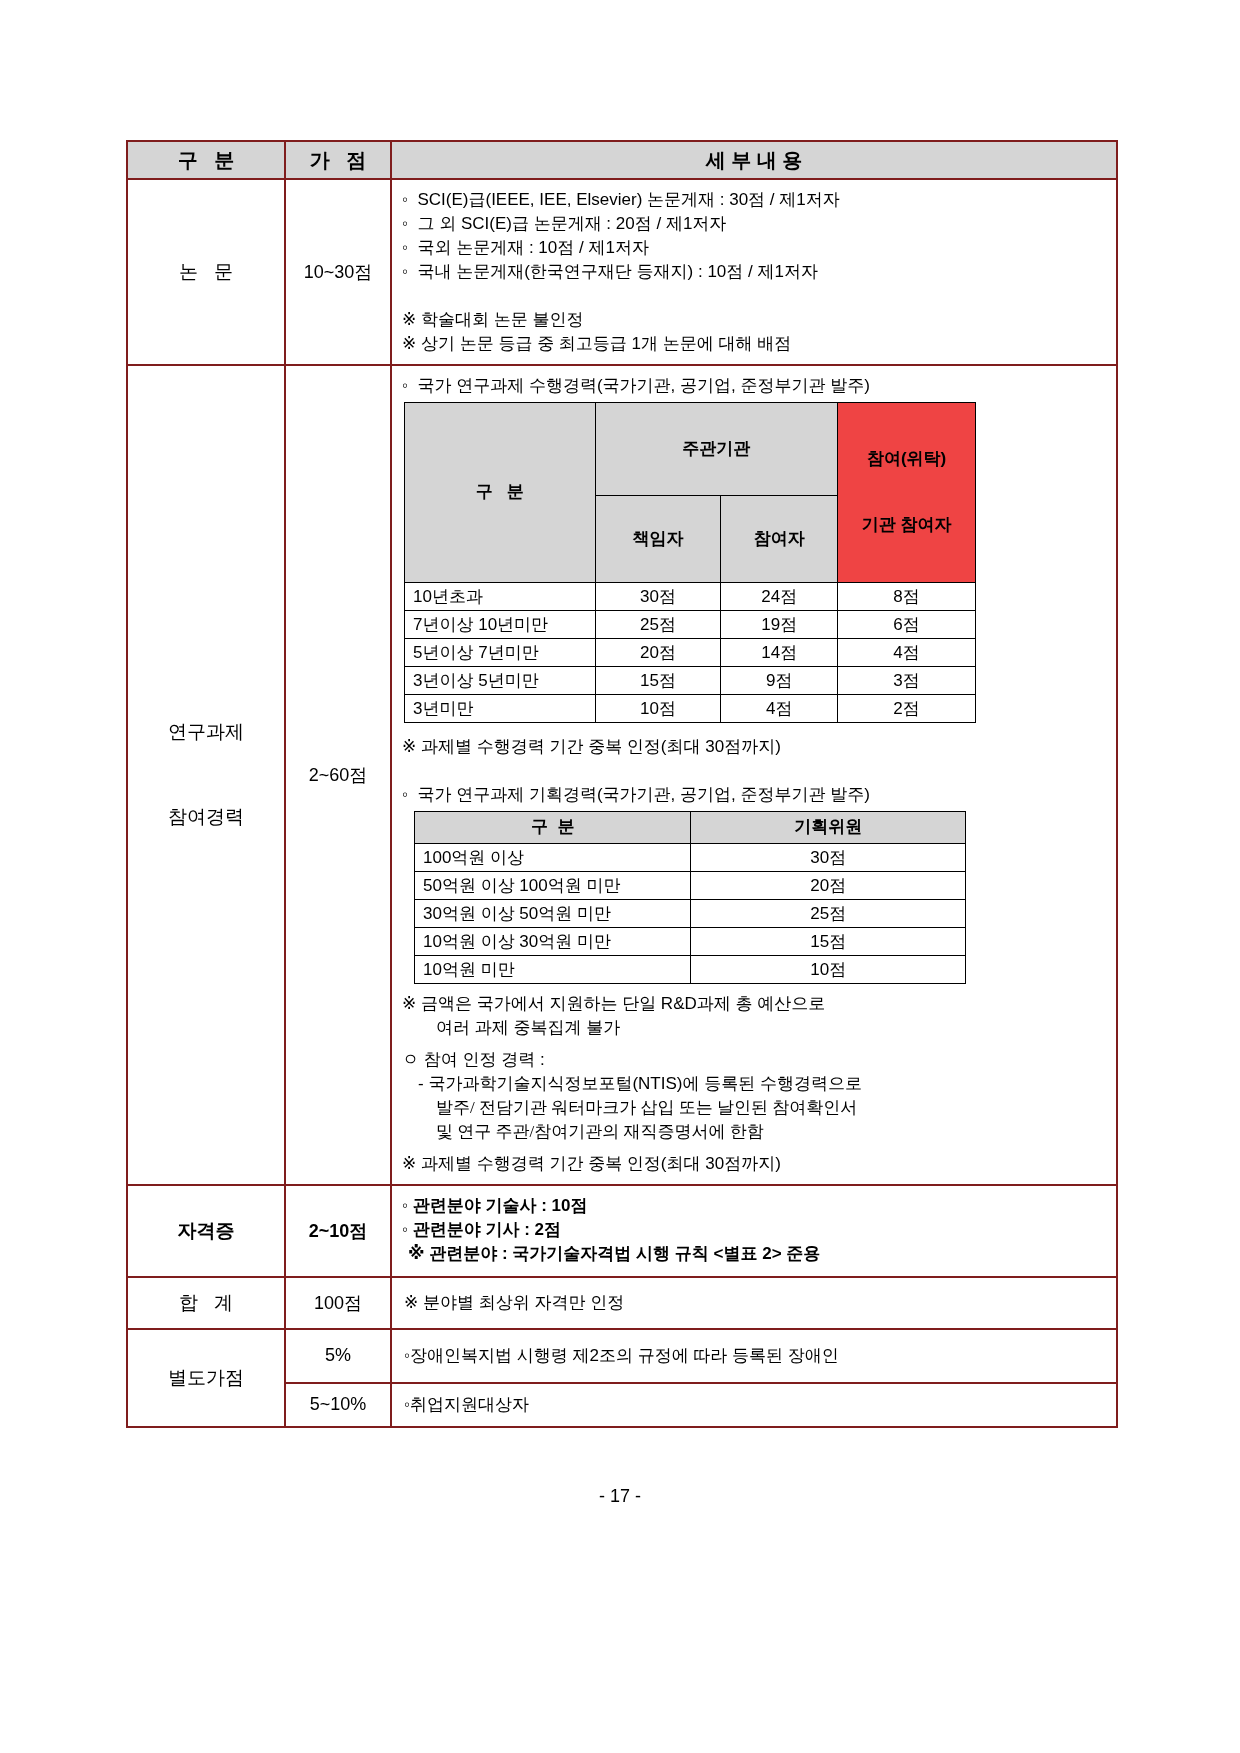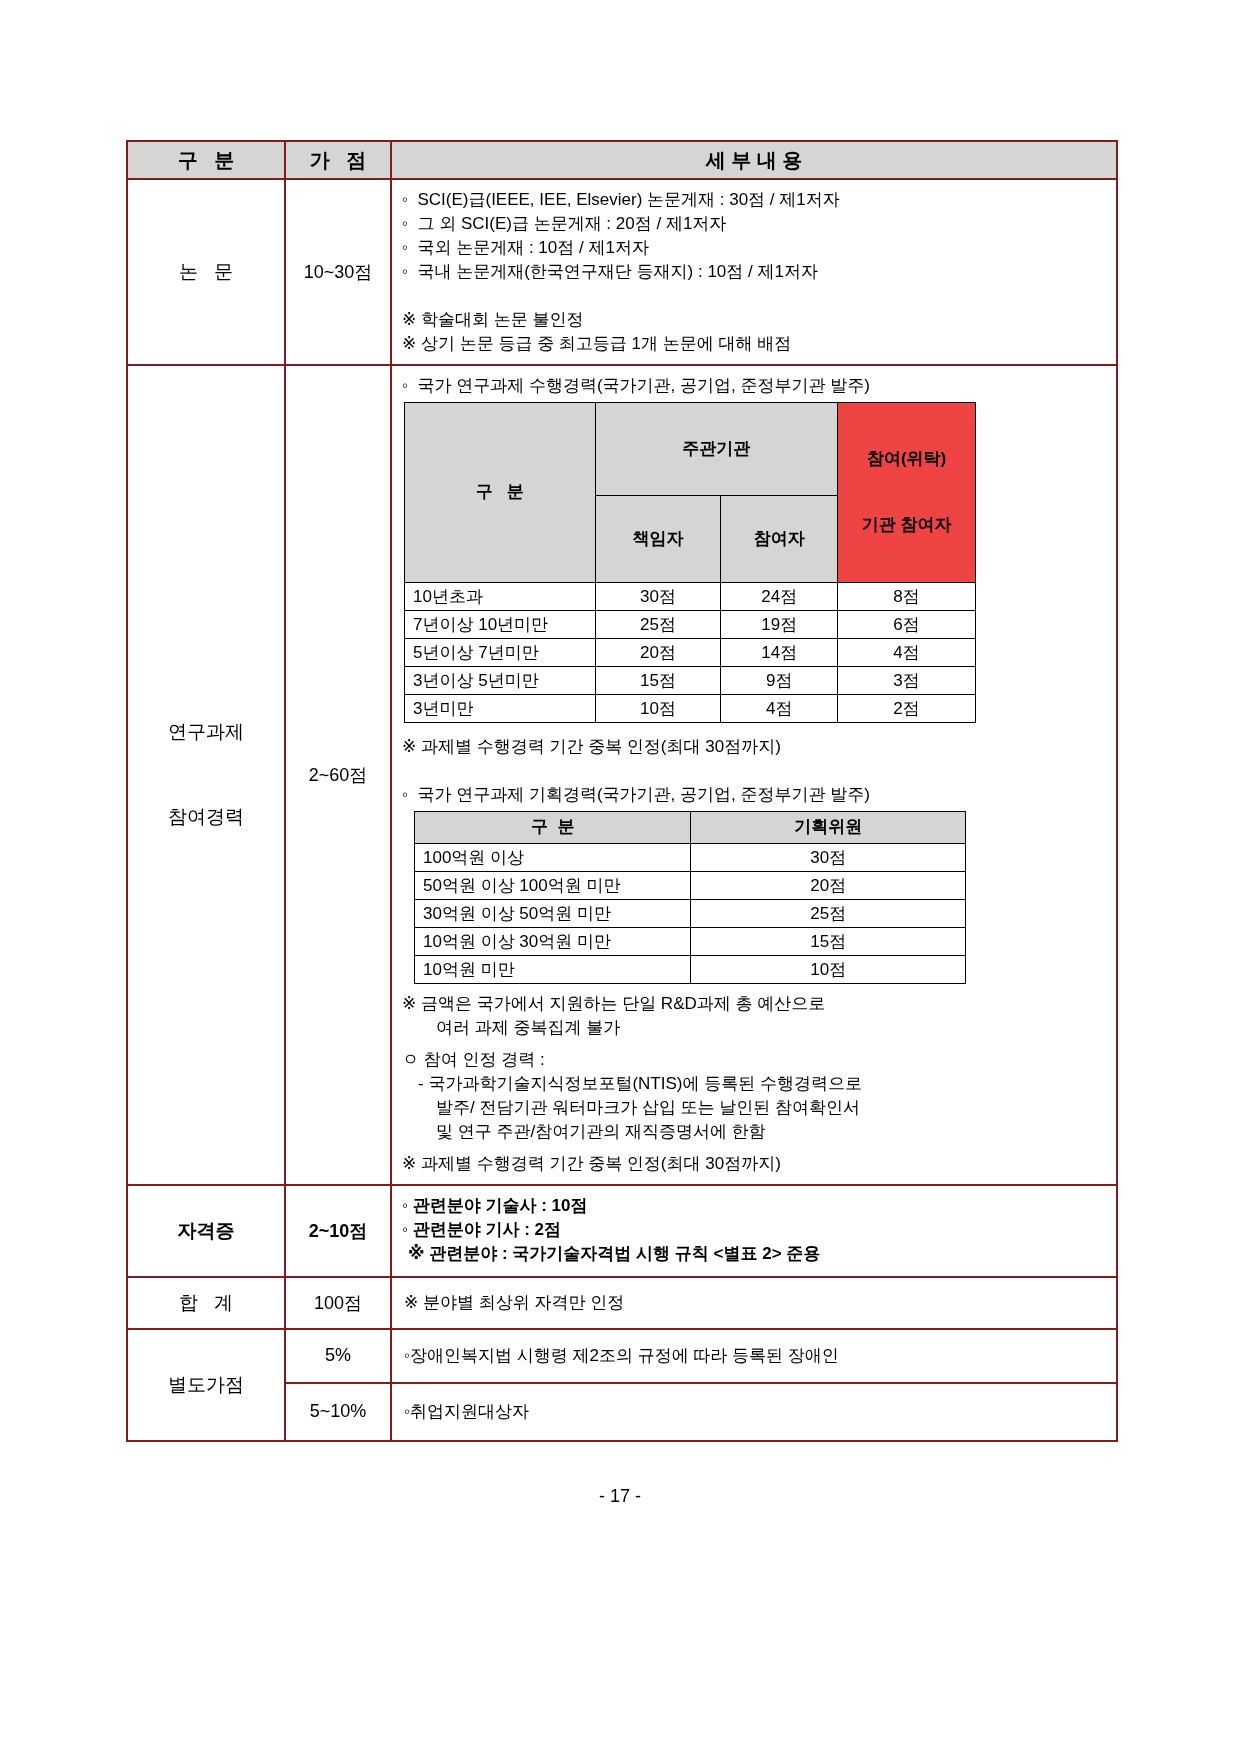--- a/index.html
+++ b/index.html
@@ -23,41 +23,41 @@
     white-space:pre;text-align:center;vertical-align:middle;
   }
   .cat{font-size:19px;text-align:center;vertical-align:middle;white-space:pre;line-height:1.5;}
   .pts{font-size:18px;text-align:center;vertical-align:middle;}
   .det{font-size:17px;text-align:left;vertical-align:top;padding:8px 10px;}
   .det.vmid{vertical-align:middle;padding:4px 12px;}
   .line{line-height:24px;min-height:24px;white-space:pre-wrap;}
   .blank{height:22px;}
   .gap-sm{height:8px;min-height:8px;}
   .indent-dash{padding-left:16px;}
-  .indent-deep{padding-left:34px;}
+  .indent-deep{padding-left:34px;font-family:Liberation Serif, serif;}
   .indent-note{padding-left:34px;}
   .indent-sm{padding-left:6px;}
 
   .inner-table th,.inner-table td{border:1.5px solid #000;font-size:17px;}
   .inner-table th{background:#d5d5d5;font-weight:bold;text-align:center;vertical-align:middle;white-space:pre;line-height:1.3;}
   .inner-table th.white{background:#ef4444;}
   .inner-table td{height:28px;}
   .inner-table td.lbl{text-align:left;padding-left:8px;}
   .inner-table td.val{text-align:center;}
   .exec-table{width:572px;margin:4px 0 12px 2px;}
   .exec-table .h1 th{height:32px;}
   .exec-table .h2 th{height:30px;}
   .plan-table{width:552px;margin:4px 0 8px 12px;}
   .plan-table th{height:32px;}
 
   .r-paper>.det{height:176px;}
   .r-license>td{height:92px;font-weight:bold;}
   .r-total>td{height:52px;}
   .r-extra1>td{height:54px;}
-  .r-extra2>td{height:58px;}
+  .r-extra2>td{height:44px;}
 
   .footer{position:absolute;left:0;top:1486px;width:1240px;text-align:center;font-size:18px;}
 </style>
 </head>
 <body>
 
 <div class="content">
 
 
   <table class="main-table">

